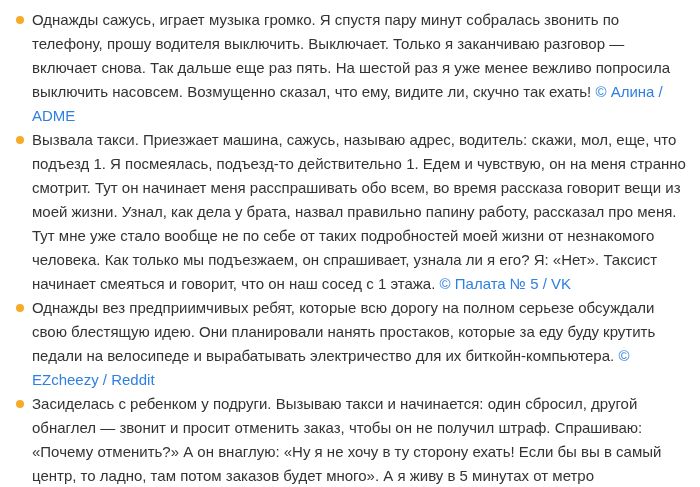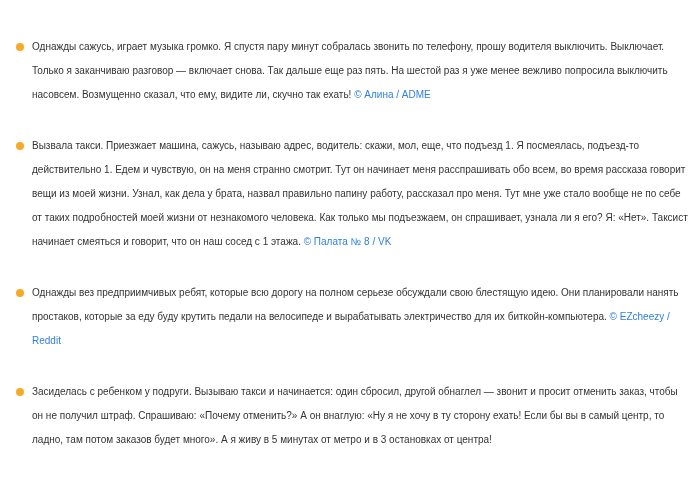--- a/index.html
+++ b/index.html
@@ -22,24 +22,23 @@
     color: var(--text-color);
   }
   ul.stories {
     margin: 0;
     padding: 8px 12px 0 16px;
     list-style: none;
   }
   li.story {
     position: relative;
     padding-left: 16px;
-    font-size: 10px;
+    font-size: 15px;
     line-height: 24px;
     max-width: 676px;
-    margin-top: 27px;
   }
   .bullet {
     position: absolute;
     left: 0;
     top: 8px;
     width: 8px;
     height: 8px;
     border-radius: 50%;
     background: var(--bullet-color);
   }
@@ -57,21 +56,21 @@
 
 <ul class="stories">
   <li class="story">
     <span class="bullet"></span>
     <span class="story-text">Однажды сажусь, играет музыка громко. Я спустя пару минут собралась звонить по телефону, прошу водителя выключить. Выключает. Только я заканчиваю разговор — включает снова. Так дальше еще раз пять. На шестой раз я уже менее вежливо попросила выключить насовсем. Возмущенно сказал, что ему, видите ли, скучно так ехать!</span>
     <a class="attribution" href="#">© Алина / ADME</a>
   </li>
   <li class="story">
     <span class="bullet"></span>
     <span class="story-text">Вызвала такси. Приезжает машина, сажусь, называю адрес, водитель: скажи, мол, еще, что подъезд 1. Я посмеялась, подъезд-то действительно 1. Едем и чувствую, он на меня странно смотрит. Тут он начинает меня расспрашивать обо всем, во время рассказа говорит вещи из моей жизни. Узнал, как дела у брата, назвал правильно папину работу, рассказал про меня. Тут мне уже стало вообще не по себе от таких подробностей моей жизни от&nbsp;незнакомого человека. Как только мы подъезжаем, он спрашивает, узнала ли я его? Я: «Нет». Таксист начинает смеяться и говорит, что он наш сосед с 1 этажа.</span>
-    <a class="attribution" href="#">© Палата № 8 / VK</a>
+    <a class="attribution" href="#">© Палата № 5 / VK</a>
   </li>
   <li class="story">
     <span class="bullet"></span>
     <span class="story-text">Однажды вез предприимчивых ребят, которые всю дорогу на полном серьезе обсуждали свою блестящую идею. Они планировали нанять простаков, которые за еду буду крутить педали на велосипеде и вырабатывать электричество для их биткойн-компьютера.</span>
     <a class="attribution" href="#">© EZcheezy / Reddit</a>
   </li>
   <li class="story">
     <span class="bullet"></span>
     <span class="story-text">Засиделась с ребенком у подруги. Вызываю такси и начинается: один сбросил, другой обнаглел — звонит и просит отменить заказ, чтобы он не получил штраф. Спрашиваю: «Почему отменить?» А он внаглую: «Ну я не хочу в ту сторону ехать! Если бы вы в самый центр, то ладно, там потом заказов будет много». А я живу в&nbsp;5&nbsp;минутах от метро и&nbsp;в&nbsp;3&nbsp;остановках от центра!</span>
     

